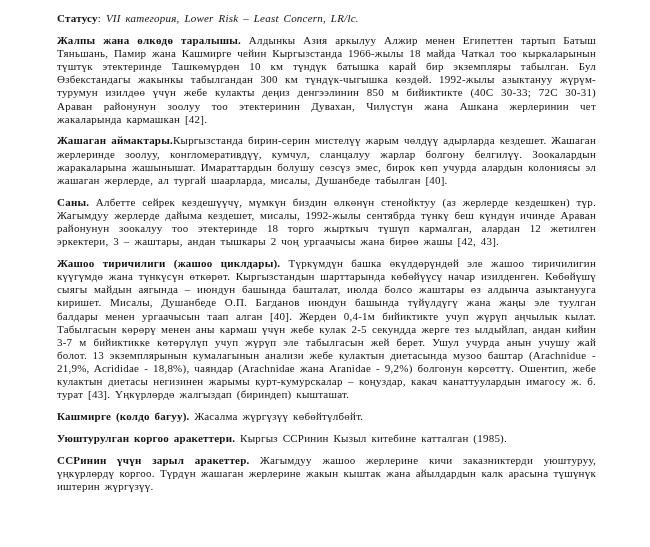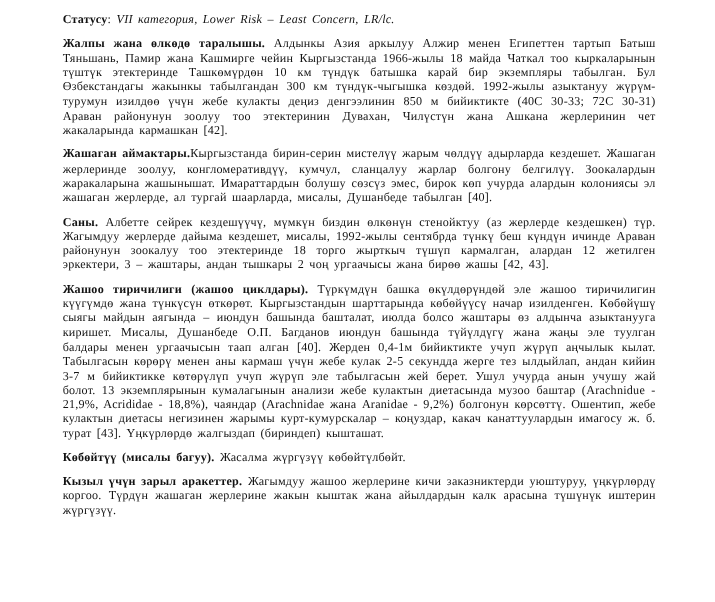--- a/index.html
+++ b/index.html
@@ -49,18 +49,19 @@
 
   <p class="para"><span class="lead">Жалпы жана өлкөдө таралышы. </span><span>Алдынкы Азия аркылуу Алжир менен Египеттен тартып Батыш Тяньшань, Памир жана Кашмирге чейин Кыргызстанда 1966-жылы 18 майда Чаткал тоо кыркаларынын түштүк этектеринде Ташкөмүрдөн 10 км түндүк батышка карай бир экземпляры табылган. Бул Өзбекстандагы жакынкы табылгандан 300 км түндүк-чыгышка көздөй. 1992-жылы азыктануу жүрүм-турумун изилдөө үчүн жебе кулакты деңиз денгээлинин 850 м бийиктикте (40С 30-33; 72С 30-31) Араван районунун зоолуу тоо этектеринин Дувахан, Чилүстүн жана Ашкана жерлеринин чет жакаларында кармашкан [42].</span></p>
 
   <p class="para"><span class="lead">Жашаган аймактары.</span><span>Кыргызстанда бирин-серин мистелүү жарым чөлдүү адырларда кездешет. Жашаган жерлеринде зоолуу, конгломеративдүү, кумчул, сланцалуу жарлар болгону белгилүү. Зоокалардын жаракаларына жашынышат. Имараттардын болушу сөзсүз эмес, бирок көп учурда алардын колониясы эл жашаган жерлерде, ал тургай шаарларда, мисалы, Душанбеде табылган [40].</span></p>
 
   <p class="para"><span class="lead">Саны. </span><span>Албетте сейрек кездешүүчү, мүмкүн биздин өлкөнүн стенойктуу (аз жерлерде кездешкен) түр. Жагымдуу жерлерде дайыма кездешет, мисалы, 1992-жылы сентябрда түнкү беш күндүн ичинде Араван районунун зоокалуу тоо этектеринде 18 торго жырткыч түшүп кармалган, алардан 12 жетилген эркектери, 3 – жаштары, андан тышкары 2 чоң ургаачысы жана бирөө жашы [42, 43].</span></p>
 
   <p class="para"><span class="lead">Жашоо тиричилиги (жашоо циклдары). </span><span>Түркүмдүн башка өкүлдөрүндөй эле жашоо тиричилигин күүгүмдө жана түнкүсүн өткөрөт. Кыргызстандын шарттарында көбөйүүсү начар изилденген. Көбөйүшү сыягы майдын аягында – июндун башында башталат, июлда болсо жаштары өз алдынча азыктанууга киришет. Мисалы, Душанбеде О.П. Багданов июндун башында түйүлдүгү жана жаңы эле туулган балдары менен ургаачысын таап алган [40]. Жерден 0,4-1м бийиктикте учуп жүрүп аңчылык кылат. Табылгасын көрөрү менен аны кармаш үчүн жебе кулак 2-5 секундда жерге тез ылдыйлап, андан кийин 3-7 м бийиктикке көтөрүлүп учуп жүрүп эле табылгасын жей берет. Ушул учурда анын учушу жай болот. 13 экземплярынын кумалагынын анализи жебе кулактын диетасында музоо баштар (Arachnidue - 21,9%, Acrididae - 18,8%), чаяндар (Arachnidae жана Aranidae - 9,2%) болгонун көрсөттү. Ошентип, жебе кулактын диетасы негизинен жарымы курт-кумурскалар – коңуздар, какач канаттуулардын имагосу ж. б. турат [43]. Үңкүрлөрдө жалгыздап (бириндеп) кышташат.</span></p>
 
 
-  <p class="para"><span class="lead">Көбөйтүү (мисалы багуу). </span><span>Жасалма жүргүзүү көбөйтүлбөйт.</span></p>
+  <p class="para"><span class="lead">Кашмирге (колдо багуу). </span><span>Жасалма жүргүзүү көбөйтүлбөйт.</span></p>
 
+  <p class="para"><span class="lead">Уюштурулган коргоо аракеттери. </span><span>Кыргыз ССРинин Кызыл китебине катталган (1985).</span></p>
 
-  <p class="para"><span class="lead">Кызыл үчүн зарыл аракеттер. </span><span>Жагымдуу жашоо жерлерине кичи заказниктерди уюштуруу, үңкүрлөрдү коргоо. Түрдүн жашаган жерлерине жакын кыштак жана айылдардын калк арасына түшүнүк иштерин жүргүзүү.</span></p>
+  <p class="para"><span class="lead">ССРинин үчүн зарыл аракеттер. </span><span>Жагымдуу жашоо жерлерине кичи заказниктерди уюштуруу, үңкүрлөрдү коргоо. Түрдүн жашаган жерлерине жакын кыштак жана айылдардын калк арасына түшүнүк иштерин жүргүзүү.</span></p>
 
 </div>
 
 </body></html>

